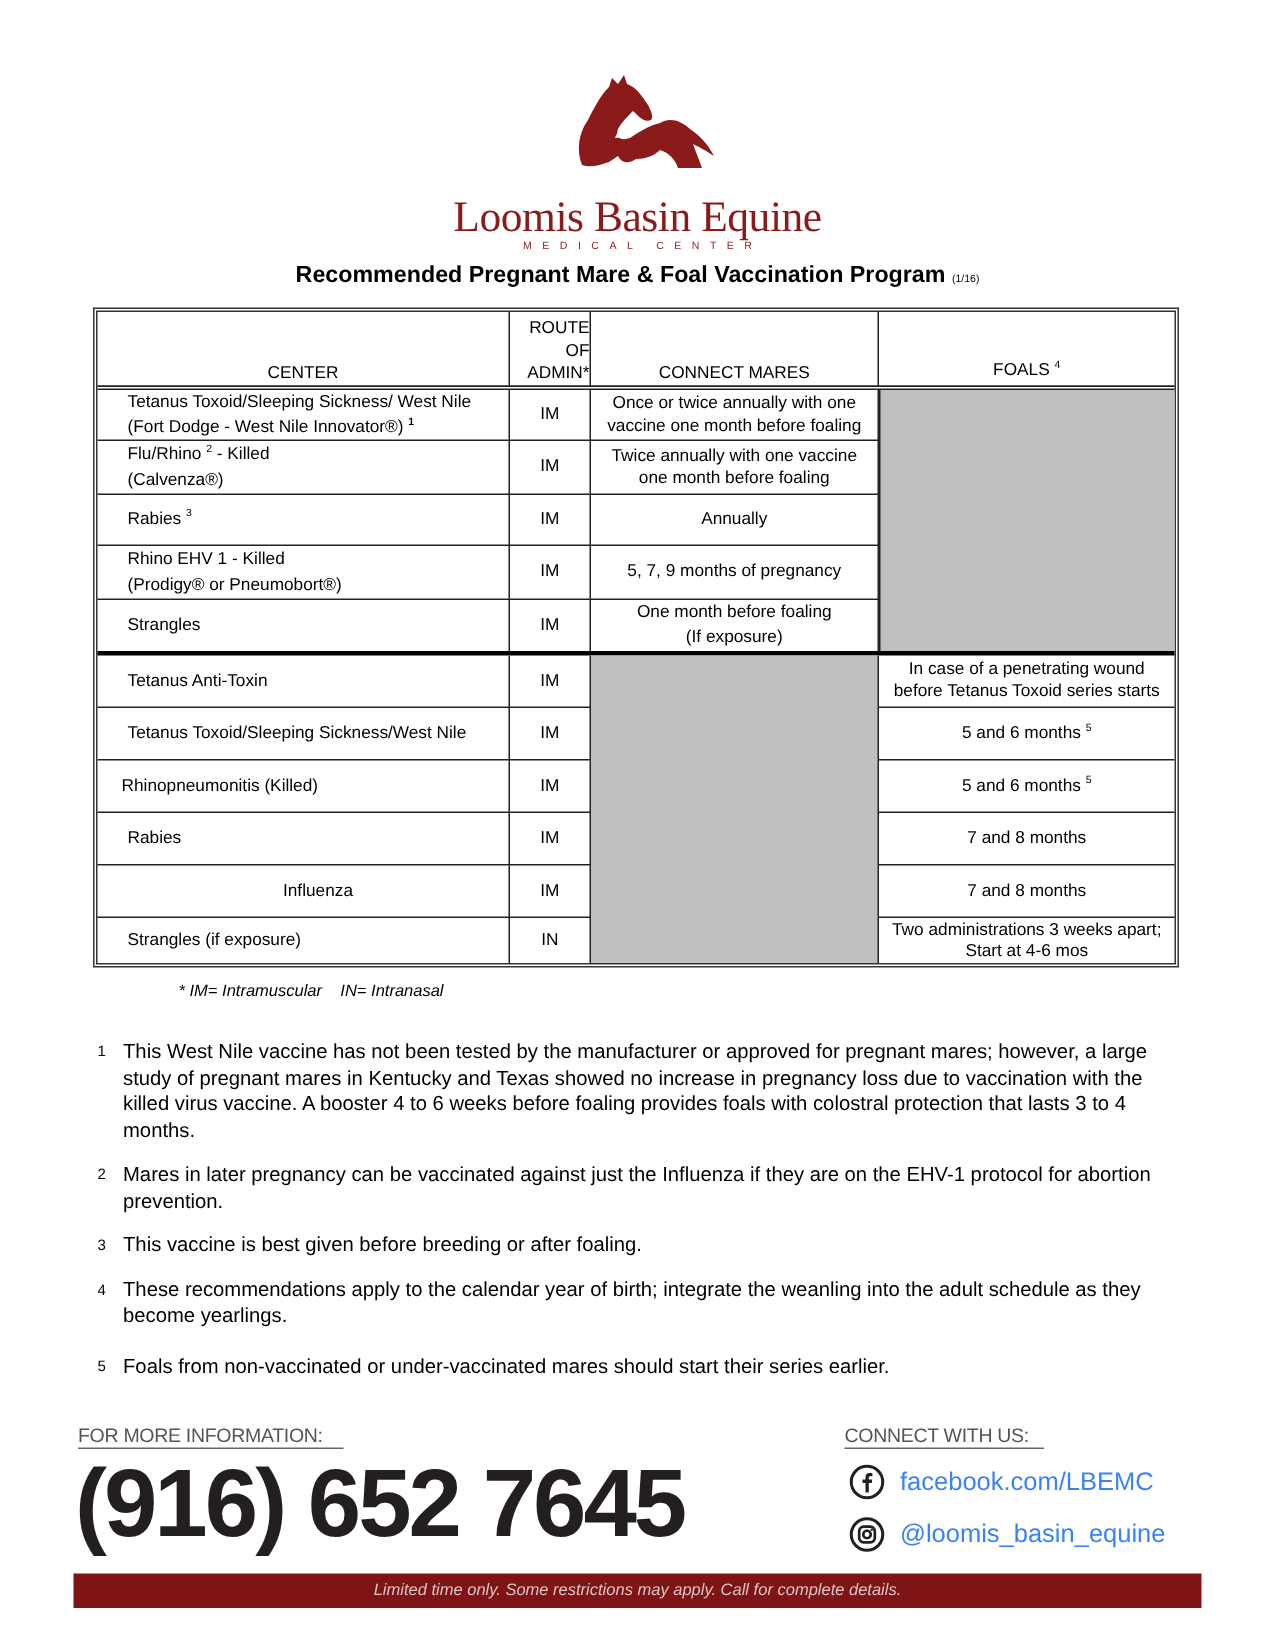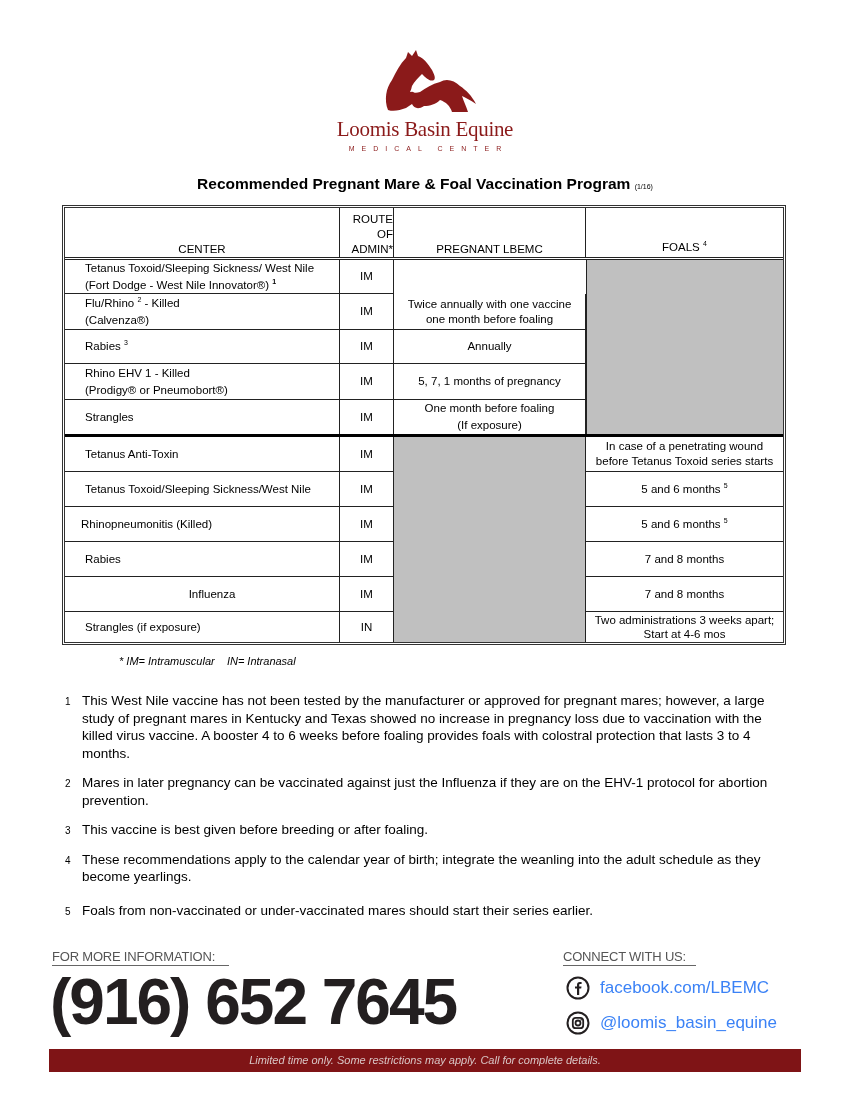--- a/index.html
+++ b/index.html
@@ -1,21 +1,21 @@
 <!DOCTYPE html>
 <html><head>
 <meta charset="utf-8">
 <style>
   html, body { margin: 0; padding: 0; background: #ffffff; }
   body { width: 850px; height: 1100px; position: relative; overflow: hidden; font-family: "Liberation Sans", sans-serif; color: #000; }
 
   
   .logo { position: absolute; left: 0; width: 850px; top: 48px; text-align: center; }
   .logo-mark { display: block; margin: 0 auto; width: 110px; height: 66px; }
-  .logo-name { font-family: "Liberation Serif", serif; color: #8b1a1a; font-size: 21px; line-height: 30px; margin-top: 0px; letter-spacing: -0.3px; }
+  .logo-name { font-family: "Liberation Serif", serif; color: #8b1a1a; font-size: 29px; line-height: 30px; margin-top: 16px; letter-spacing: -0.3px; }
   .logo-sub { font-family: "Liberation Sans", sans-serif; color: #8b1a1a; font-size: 7px; letter-spacing: 7px; margin-top: 1px; padding-left: 7px; }
 
   .title { position: absolute; top: 175px; left: 0; width: 850px; text-align: center; font-weight: bold; font-size: 15.5px; }
   .title .date { font-weight: normal; font-size: 7px; }
 
   
   .vtable { position: absolute; left: 62px; top: 205px; width: 724px; height: 440px; border: 3px double #333; box-sizing: border-box; }
   .cell { position: absolute; box-sizing: border-box; border-right: 1px solid #222; border-bottom: 1px solid #222; font-size: 11.5px; line-height: 17px; display: flex; align-items: center; }
   .c-vac { justify-content: flex-start; padding-left: 20px; }
   .c-ctr { justify-content: center; text-align: center; }
@@ -63,34 +63,38 @@
 
   <div class="cell hdr" style="left:0;top:0;width:275px;height:50px;">
       <span>CENTER</span>
     </div>
   <div class="cell hdr" style="left:275px;top:0;width:54px;height:50px;flex-direction:column;justify-content:flex-end;">
     <span>ROUTE</span>
       <span>OF</span>
       <span>ADMIN*</span>
   </div>
   <div class="cell hdr" style="left:329px;top:0;width:192px;height:50px;">
-      <span>PREGNANT LBEMC</span>
+      <span>CONNECT MARES</span>
     </div>
   <div class="cell hdr" style="left:521px;top:0;width:197px;height:50px;border-right:none;align-items:flex-end;padding-bottom:2px;">
       <span><span>FOALS</span> <sup>4</sup></span>
     </div>
   <div class="hdr-line" style="top:49px;"></div>
 
   <div class="cell c-vac" style="left:0;top:52px;width:275px;height:34px;flex-direction:column;align-items:flex-start;justify-content:center;">
     <span>Tetanus Toxoid/Sleeping Sickness/ West Nile</span>
     <span><span>(Fort Dodge - West Nile Innovator®)</span> <sup style="font-weight:bold;">1</sup></span>
   </div>
   <div class="cell c-ctr" style="left:275px;top:52px;width:54px;height:34px;">
       <span>IM</span>
     </div>
+  <div class="cell c-ctr" style="left:329px;top:52px;width:192px;height:34px;flex-direction:column;line-height:15px;">
+    <span>Once or twice annually with one</span>
+      <span>vaccine one month before foaling</span>
+  </div>
 
   <div class="cell c-vac" style="left:0;top:86px;width:275px;height:36px;flex-direction:column;align-items:flex-start;justify-content:center;">
     <span><span>Flu/Rhino</span> <sup>2</sup><span> - Killed</span></span>
     <span>(Calvenza®)</span>
   </div>
   <div class="cell c-ctr" style="left:275px;top:86px;width:54px;height:36px;">
       <span>IM</span>
     </div>
   <div class="cell c-ctr" style="left:329px;top:86px;width:192px;height:36px;flex-direction:column;line-height:15px;">
     <span>Twice annually with one vaccine</span>
@@ -108,21 +112,21 @@
     </div>
 
   <div class="cell c-vac" style="left:0;top:156px;width:275px;height:36px;flex-direction:column;align-items:flex-start;justify-content:center;">
     <span>Rhino EHV 1 - Killed</span>
       <span>(Prodigy® or Pneumobort®)</span>
   </div>
   <div class="cell c-ctr" style="left:275px;top:156px;width:54px;height:36px;">
       <span>IM</span>
     </div>
   <div class="cell c-ctr" style="left:329px;top:156px;width:192px;height:36px;">
-      <span>5, 7, 1 months of pregnancy</span>
+      <span>5, 7, 9 months of pregnancy</span>
     </div>
 
   <div class="cell c-vac" style="left:0;top:192px;width:275px;height:34px;border-bottom:none;">
       <span>Strangles</span>
     </div>
   <div class="cell c-ctr" style="left:275px;top:192px;width:54px;height:34px;border-bottom:none;">
       <span>IM</span>
     </div>
   <div class="cell c-ctr" style="left:329px;top:192px;width:192px;height:34px;flex-direction:column;border-bottom:none;">
     <span>One month before foaling</span>

